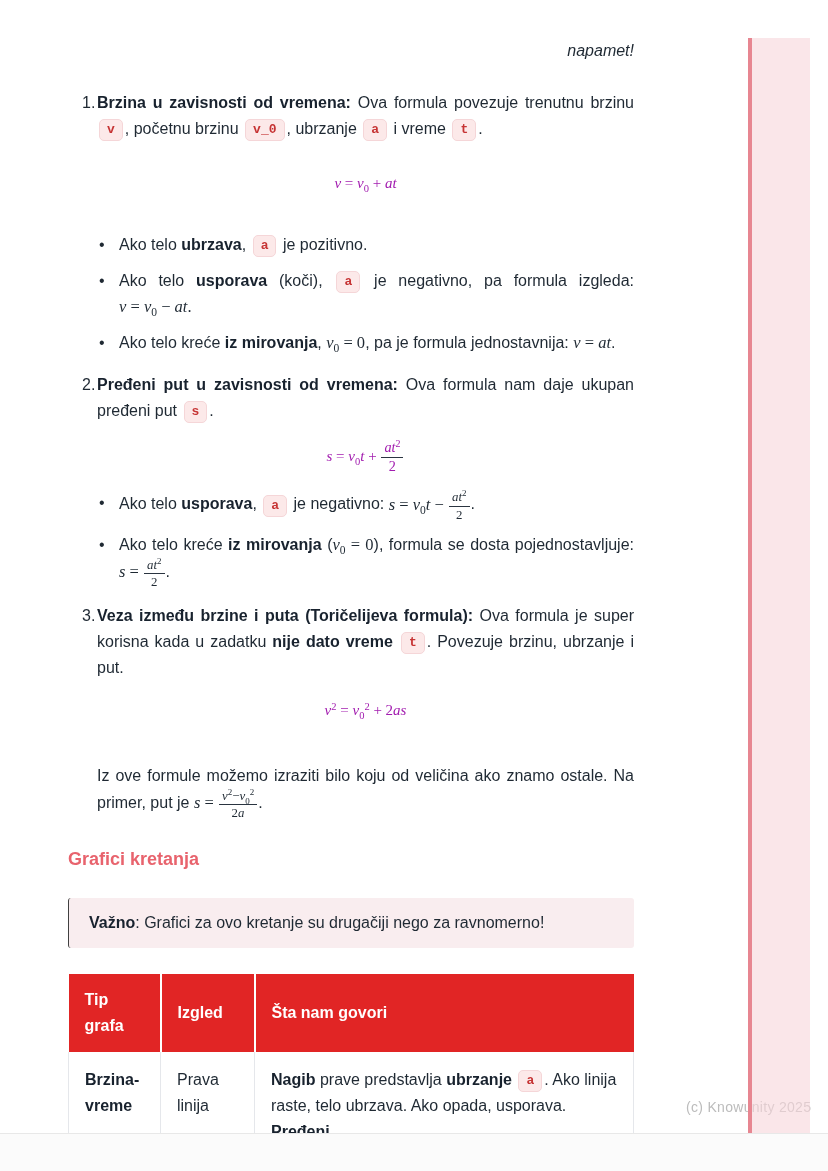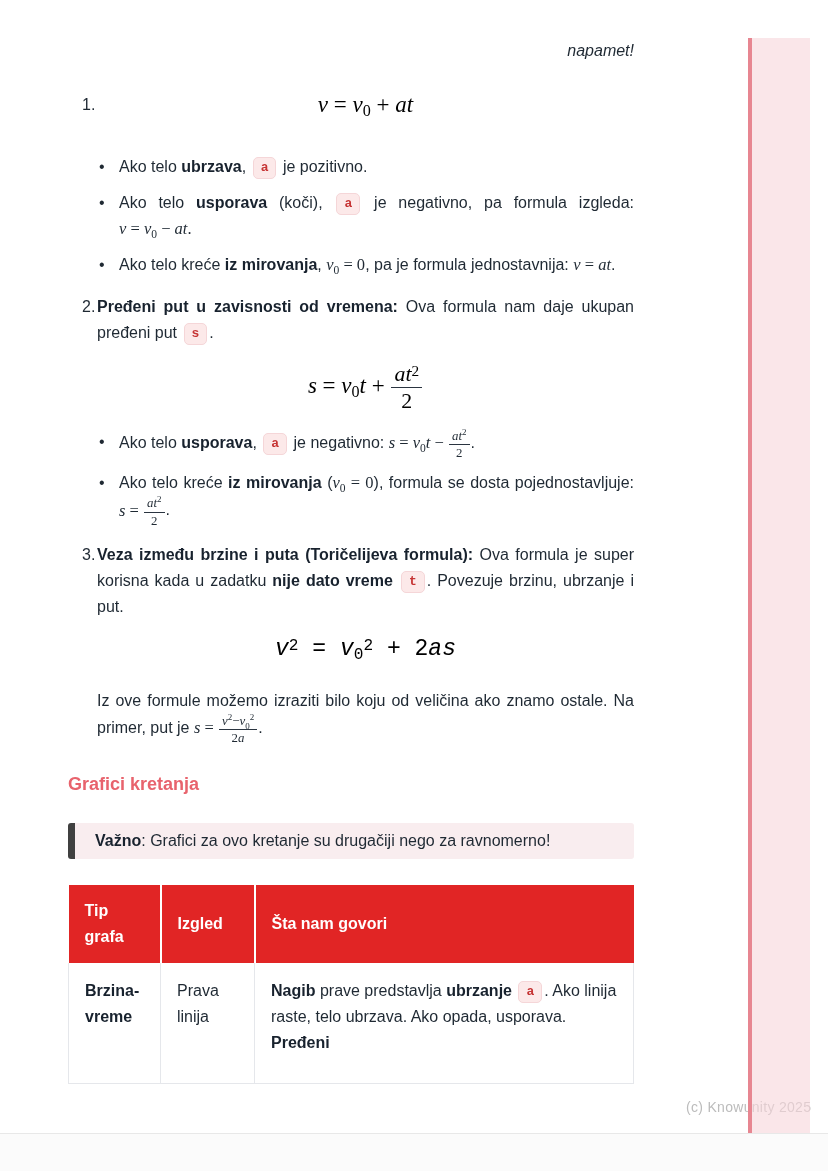--- a/index.html
+++ b/index.html
@@ -16,24 +16,24 @@
   .content{position:absolute;left:68px;top:0;width:566px;}
   .intro{margin:38px 0 0;font-style:italic;text-align:right;}
   .item{position:relative;padding-left:29px;text-align:justify;}
   .item-num{position:absolute;left:14px;top:0;}
   .item-1{margin-top:26px;}
   .item-2{margin-top:16px;}
   .item-3{margin-top:14px;}
   .formula{
     text-align:center;margin:28px 0 36px;
     font-family:"Liberation Serif","DejaVu Serif",serif;
-    font-size:23px;color:#000000;
+    font-size:15px;color:#a21caf;
   }
   .formula.tall{margin:16px 0 16px;}
-  .formula.last{margin:16px 0 26px;font-family:Liberation Mono, monospace;}
+  .formula.last{margin:16px 0 40px;}
   ul.bullets{list-style:none;margin:0;padding:0;text-align:justify;}
   ul.bullets li{position:relative;padding-left:22px;margin-bottom:10px;}
   ul.bullets li::before{content:"•";position:absolute;left:2px;top:0;}
   .closing{margin-top:26px;text-align:justify;}
   b{font-weight:700;color:#18222e;}
   .code{
     display:inline-block;padding:0 7px;margin:0 2px;border-radius:5px;
     background:#fce9e9;border:1px solid #f5d6d8;
     font-family:"Liberation Mono","DejaVu Sans Mono",monospace;
     font-weight:700;font-size:13px;line-height:20px;color:#c63434;
@@ -45,22 +45,22 @@
   .math sup,.formula sup{font-size:0.7em;font-style:normal;vertical-align:5px;line-height:0;}
   .frac{display:inline-block;vertical-align:middle;text-align:center;line-height:1.1;margin:0 1px;}
   .frac .num{display:block;padding:0 3px 1px;border-bottom:1px solid #2a3440;}
   .frac .den{display:block;padding-top:1px;}
   .math .frac{font-size:0.78em;}
   .formula .frac{font-size:0.95em;}
   .heading{
     margin-top:24px;font-size:18px;line-height:30px;font-weight:700;color:#e8636d;
   }
   .callout{
-    margin-top:24px;background:#f9edef;border-left:7px solid #404040;
-    border-radius:3px;padding:5px 20px;
+    margin-top:24px;background:#f9edef;border-left:1px solid #404040;
+    border-radius:3px;padding:12px 20px;
   }
   .table-wrap{margin-top:26px;}
   table.graph-table{width:566px;border-collapse:collapse;table-layout:fixed;}
   table.graph-table th{
     background:#e12525;color:#ffffff;font-weight:700;text-align:left;
     padding:13px 16px;vertical-align:middle;line-height:26px;
     border-right:2px solid #ffffff;
   }
   table.graph-table th:last-child{border-right:none;}
   table.graph-table td{
@@ -81,20 +81,21 @@
 <body>
 
 <div class="screen">
   <div class="page">
     <div class="content">
 
       <p class="intro">napamet!</p>
 
       <div class="item item-1">
         <span class="item-num">1.</span>
+        <span><b>Brzina u zavisnosti od vremena:</b> Ova formula povezuje trenutnu brzinu <span class="code">v</span>, početnu brzinu <span class="code">v_0</span>, ubrzanje <span class="code">a</span> i vreme <span class="code">t</span>.</span>
         <div class="formula"><i>v</i> = <i>v</i><sub>0</sub> + <i>a</i><i>t</i></div>
         <ul class="bullets">
           <li>Ako telo <b>ubrzava</b>, <span class="code">a</span> je pozitivno.</li>
           <li>Ako telo <b>usporava</b> (koči), <span class="code">a</span> je negativno, pa formula izgleda: <span class="math"><i>v</i> = <i>v</i><sub>0</sub> − <i>a</i><i>t</i>.</span></li>
           <li>Ako telo kreće <b>iz mirovanja</b>, <span class="math"><i>v</i><sub>0</sub> = 0</span>, pa je formula jednostavnija: <span class="math"><i>v</i> = <i>a</i><i>t</i></span>.</li>
         </ul>
       </div>
 
       <div class="item item-2">
         <span class="item-num">2.</span>

